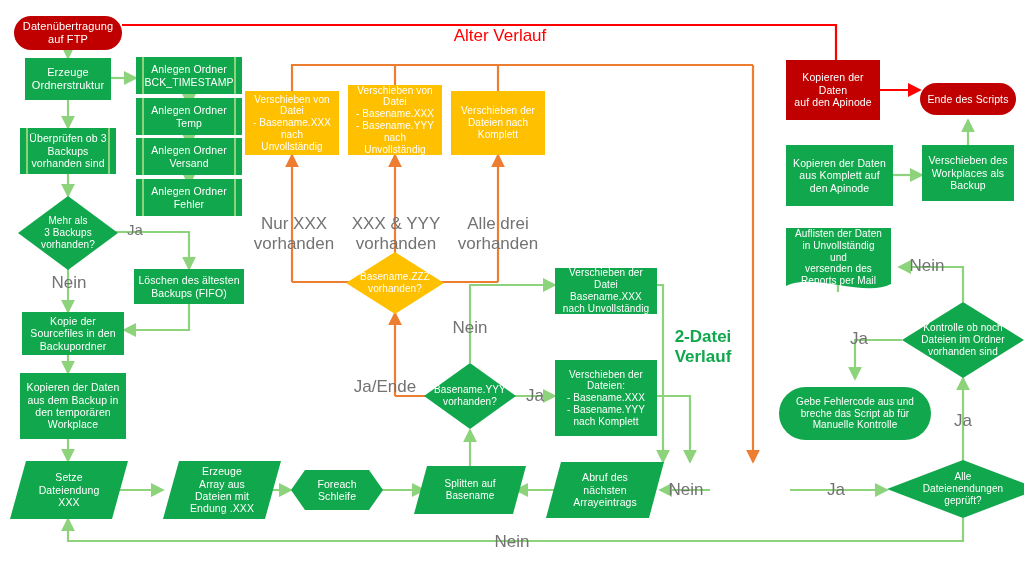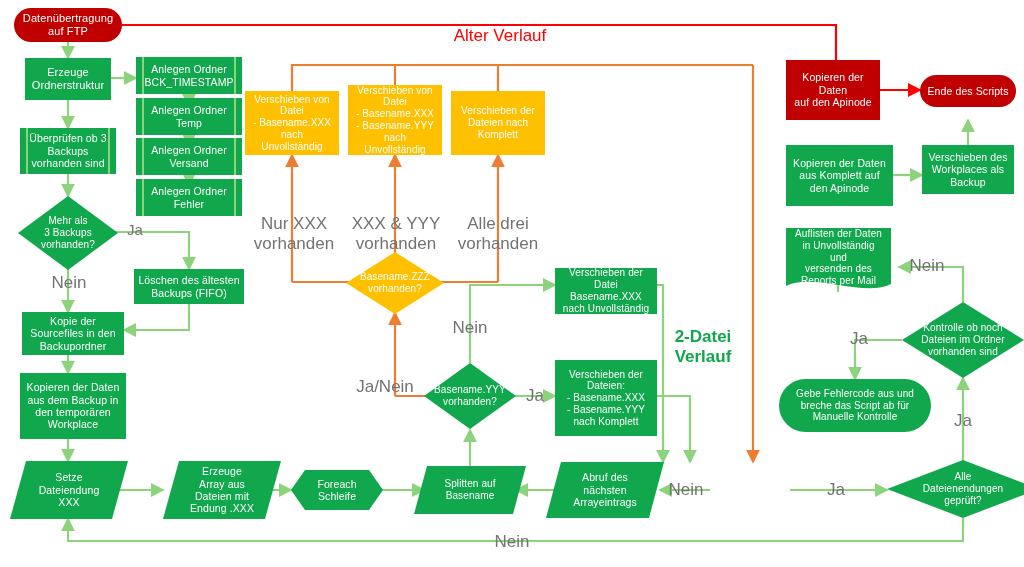--- a/index.html
+++ b/index.html
@@ -7,21 +7,21 @@
   body{font-family:"Liberation Sans", sans-serif;}
   #stage{position:relative;width:1024px;height:567px;background:#fff;overflow:hidden;}
   svg#wires{position:absolute;left:0;top:0;width:1024px;height:567px;pointer-events:none;}
 
   .node{position:absolute;box-sizing:border-box;display:flex;align-items:center;justify-content:center;
         text-align:center;color:#ffffff;line-height:1.18;letter-spacing:.1px;padding:2px 4px;}
   .green{background:#11A74C;}
   .orange{background:#FFC000;}
   .red{background:#C00000;}
 
-  .term{border-radius:999px;}
+  .term{border-radius:999px;margin-top:8px;}
   .pre{background:#11A74C;}
   .pre:before,.pre:after{content:"";position:absolute;top:0;bottom:0;width:2px;background:#8CD37C;}
   .pre:before{left:6px;} .pre:after{right:6px;}
 
   .diamond{background:transparent !important;}
   .diamond .dshape{position:absolute;left:0;top:0;width:100%;height:100%;}
   .diamond .dtxt{position:relative;z-index:2;width:86%;}
 
   .para .pshape{position:absolute;left:0;top:0;width:100%;height:100%;}
   .para .ptxt{position:relative;z-index:2;width:82%;}
@@ -272,42 +272,42 @@
     <svg class="pshape" viewBox="0 0 105 66" preserveAspectRatio="none">
       <path d="M0,0 H105 V56 C79,70 26,44 0,58 Z" fill="#11A74C"></path>
       </svg>
     <span class="ptxt" style="margin-bottom:7px;">Auflisten der Daten<br>in Unvollständig und<br>versenden des<br>Reports per Mail</span>
   </div>
 
   <div class="node green" style="left:786px;top:145px;width:107px;height:61px;font-size:10.5px;">
     <span>Kopieren der Daten<br>aus Komplett auf<br>den Apinode</span>
   </div>
 
-  <div class="node green" style="left:922px;top:145px;width:92px;height:49px;font-size:10.5px;text-align:center;">
+  <div class="node green" style="left:922px;top:145px;width:92px;height:56px;font-size:10.5px;text-align:center;">
     <span>Verschieben des<br>Workplaces als<br>Backup</span>
   </div>
 
   <div class="node red" style="left:786px;top:60px;width:94px;height:60px;font-size:10.5px;">
     <span>Kopieren der Daten<br>auf den Apinode</span>
   </div>
 
   <div class="node term red" style="left:920px;top:75px;width:96px;height:32px;font-size:10.5px;">
     <span>Ende des Scripts</span>
   </div>
 
   <div class="lbl redtxt big" style="left:420px;top:26px;width:160px;">Alter Verlauf</div>
 
   <div class="lbl" style="left:120px;top:221px;width:30px;">Ja</div>
   <div class="lbl big" style="left:48px;top:273px;width:42px;">Nein</div>
 
   <div class="lbl big" style="left:242px;top:214px;width:104px;">Nur XXX<br>vorhanden</div>
   <div class="lbl big" style="left:343px;top:214px;width:106px;">XXX &amp; YYY<br>vorhanden</div>
   <div class="lbl big" style="left:449px;top:214px;width:98px;">Alle drei<br>vorhanden</div>
 
-  <div class="lbl big" style="left:352px;top:377px;width:66px;">Ja/Nein</div>
+  <div class="lbl big" style="left:352px;top:377px;width:66px;">Ja/Ende</div>
 
   <div class="lbl big" style="left:440px;top:318px;width:60px;">Nein</div>
   <div class="lbl big" style="left:521px;top:386px;width:28px;">Ja</div>
 
   <div class="lbl greentxt big" style="left:663px;top:327px;width:80px;text-align:center;font-weight:bold;">2-Datei<br>Verlauf</div>
 
   <div class="lbl big" style="left:663px;top:480px;width:46px;">Nein</div>
   <div class="lbl big" style="left:822px;top:480px;width:28px;">Ja</div>
 
   <div class="lbl big" style="left:845px;top:329px;width:28px;">Ja</div>

